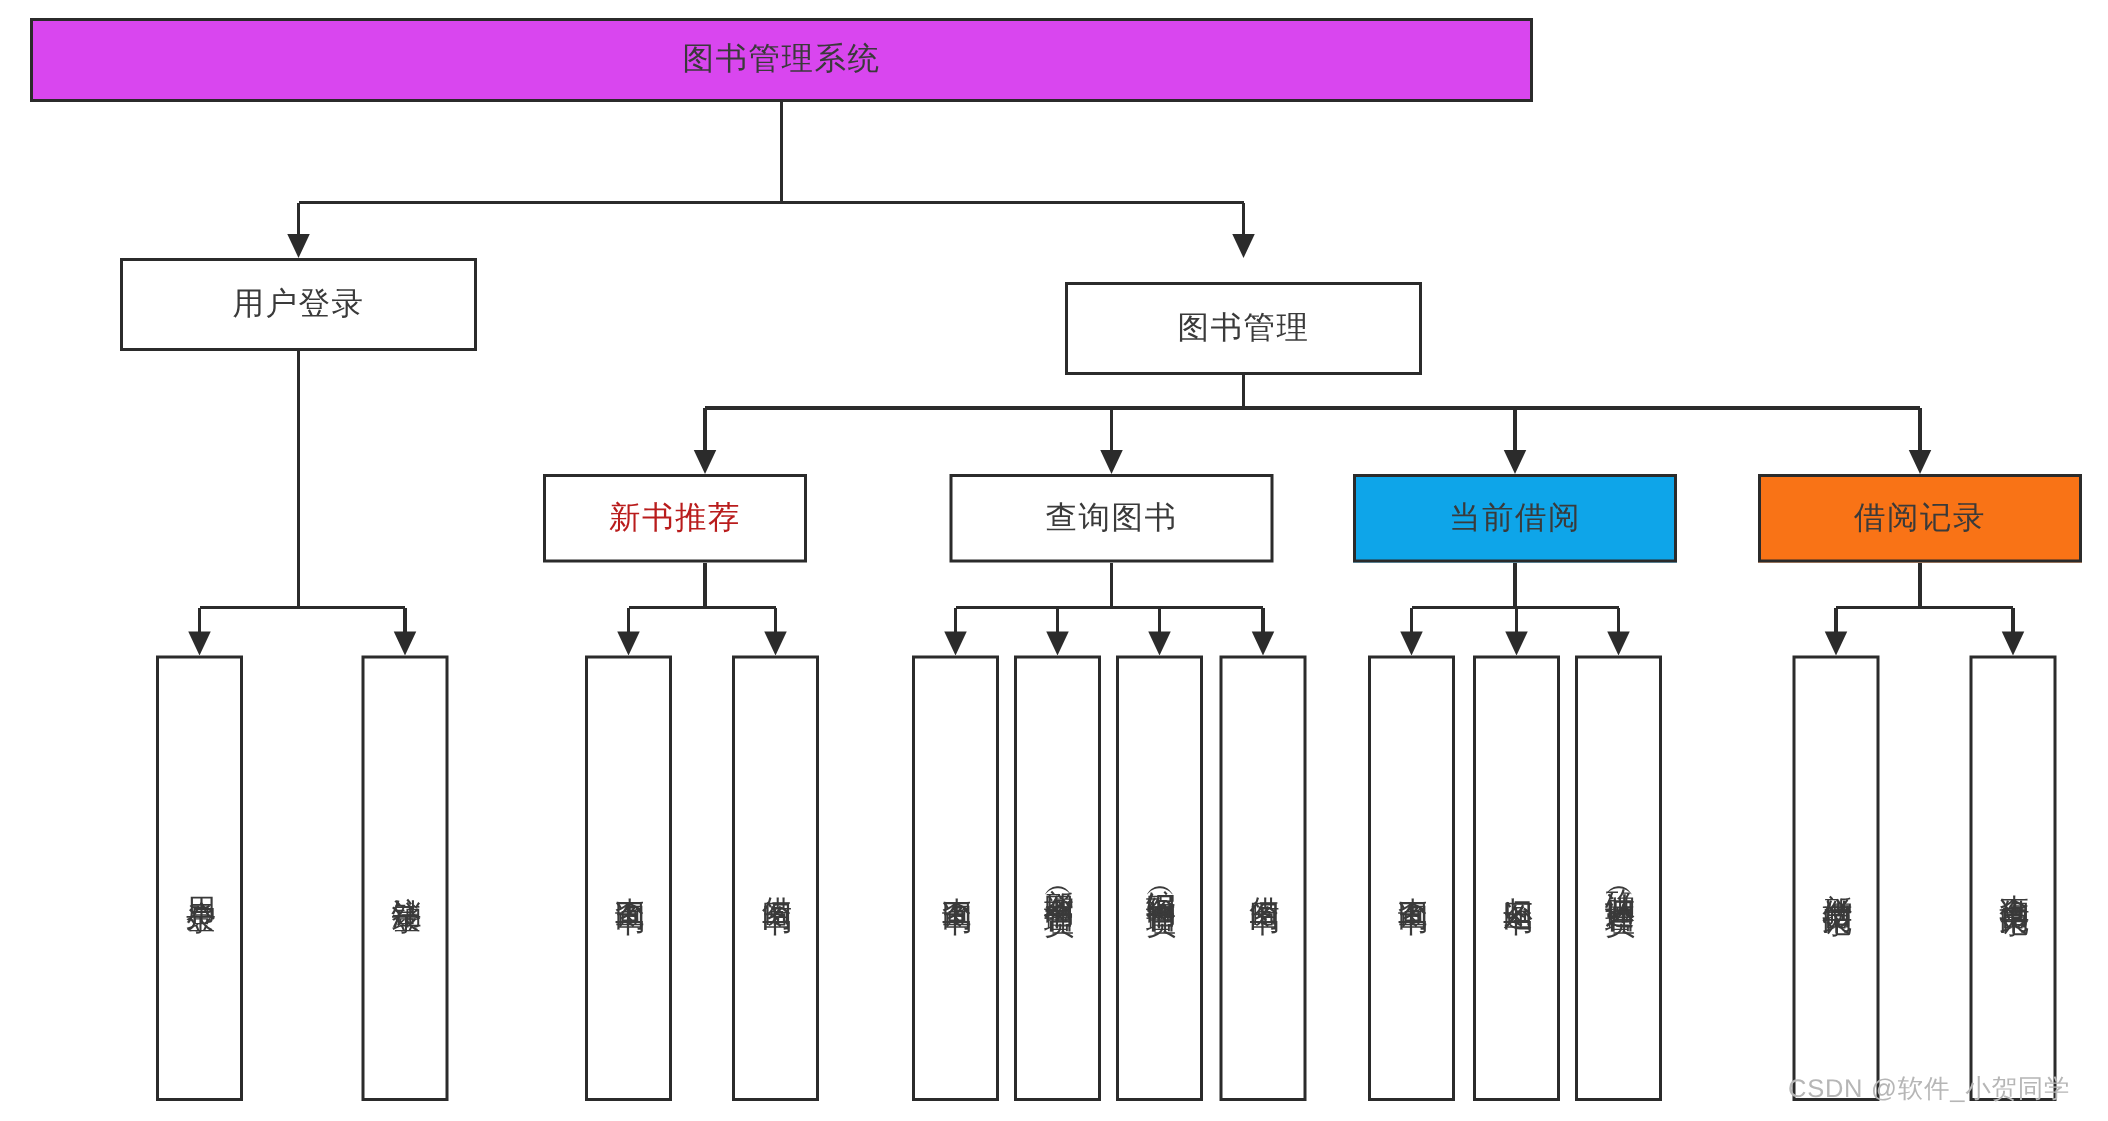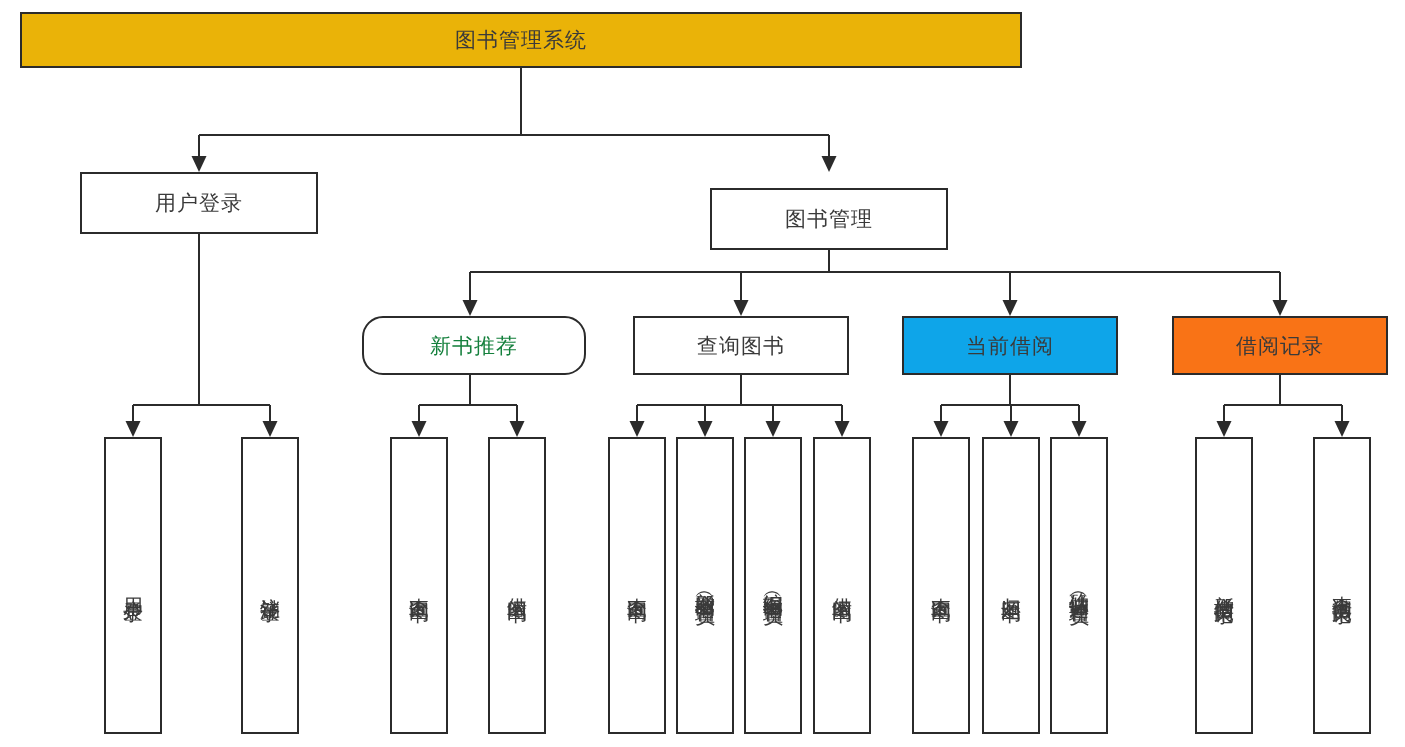--- a/index.html
+++ b/index.html
@@ -123,30 +123,30 @@
       <line x1="1079" y1="405" x2="1079" y2="423" stroke="#2b2b2b" stroke-width="2.6" shape-rendering="crispEdges"></line>
       <polygon points="1071.5,421 1086.5,421 1079,437" fill="#2b2b2b"></polygon>
       <line x1="1280" y1="375" x2="1280" y2="405" stroke="#2b2b2b" stroke-width="2.6" shape-rendering="crispEdges"></line>
       <line x1="1224" y1="405" x2="1342" y2="405" stroke="#2b2b2b" stroke-width="2.6" shape-rendering="crispEdges"></line>
       <line x1="1224" y1="405" x2="1224" y2="423" stroke="#2b2b2b" stroke-width="2.6" shape-rendering="crispEdges"></line>
       <polygon points="1216.5,421 1231.5,421 1224,437" fill="#2b2b2b"></polygon>
       <line x1="1342" y1="405" x2="1342" y2="423" stroke="#2b2b2b" stroke-width="2.6" shape-rendering="crispEdges"></line>
       <polygon points="1334.5,421 1349.5,421 1342,437" fill="#2b2b2b"></polygon>
     </svg>
   <div id="nodes">
-      <div class="node horiz" style="left: 20px; top: 12px; width: 1002px; height: 56px; border-color: rgb(43, 43, 43); background: #eab308; color: rgb(58, 58, 58);">
+      <div class="node horiz" style="left: 20px; top: 12px; width: 1002px; height: 56px; border-color: rgb(43, 43, 43); background: #d946ef; color: rgb(58, 58, 58);">
         <span class="label">图书管理系统</span>
       </div>
       <div class="node horiz" style="left: 80px; top: 172px; width: 238px; height: 62px; border-color: rgb(43, 43, 43); background: rgb(255, 255, 255); color: rgb(58, 58, 58);">
         <span class="label">用户登录</span>
       </div>
       <div class="node horiz" style="left: 710px; top: 188px; width: 238px; height: 62px; border-color: rgb(43, 43, 43); background: rgb(255, 255, 255); color: rgb(58, 58, 58);">
         <span class="label">图书管理</span>
       </div>
-      <div class="node horiz" style="left: 362px; top: 316px; width: 224px; height: 59px; border-color: rgb(43, 43, 43); background: rgb(255, 255, 255); color: #15803d; border-radius: 21px;">
+      <div class="node horiz" style="left: 362px; top: 316px; width: 176px; height: 59px; border-color: rgb(43, 43, 43); background: rgb(255, 255, 255); color: #b91c1c;">
         <span class="label">新书推荐</span>
       </div>
       <div class="node horiz" style="left: 633px; top: 316px; width: 216px; height: 59px; border-color: rgb(43, 43, 43); background: rgb(255, 255, 255); color: rgb(58, 58, 58);">
         <span class="label">查询图书</span>
       </div>
       <div class="node horiz" style="left: 902px; top: 316px; width: 216px; height: 59px; border-color: rgb(43, 43, 43); background: #0ea5e9; color: rgb(58, 58, 58); text-align: right;">
         <span class="label">当前借阅</span>
       </div>
       <div class="node horiz" style="left: 1172px; top: 316px; width: 216px; height: 59px; border-color: rgb(43, 43, 43); background: #f97316; color: rgb(58, 58, 58);">
         <span class="label">借阅记录</span>
@@ -184,13 +184,14 @@
       <div class="node vert" style="left: 1050px; top: 437px; width: 58px; height: 297px; border-color: rgb(43, 43, 43); background: rgb(255, 255, 255); color: rgb(58, 58, 58);">
         <span class="label">确认归还（管理员）</span>
       </div>
       <div class="node vert" style="left: 1195px; top: 437px; width: 58px; height: 297px; border-color: rgb(43, 43, 43); background: rgb(255, 255, 255); color: rgb(58, 58, 58);">
         <span class="label">新增借阅记录</span>
       </div>
       <div class="node vert" style="left: 1313px; top: 437px; width: 58px; height: 297px; border-color: rgb(43, 43, 43); background: rgb(255, 255, 255); color: rgb(58, 58, 58);">
         <span class="label">查询借阅记录</span>
       </div>
     </div>
+  <div id="watermark">CSDN @软件_小贺同学</div>
 </div>
 
 </body></html>

